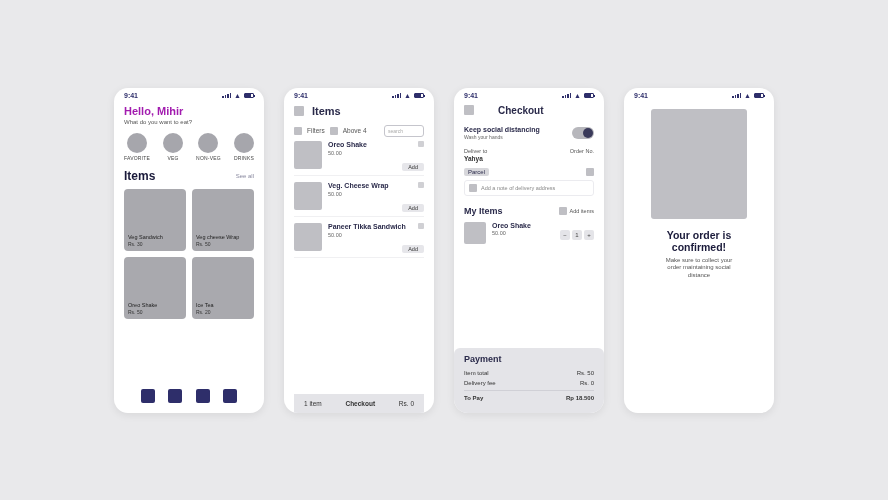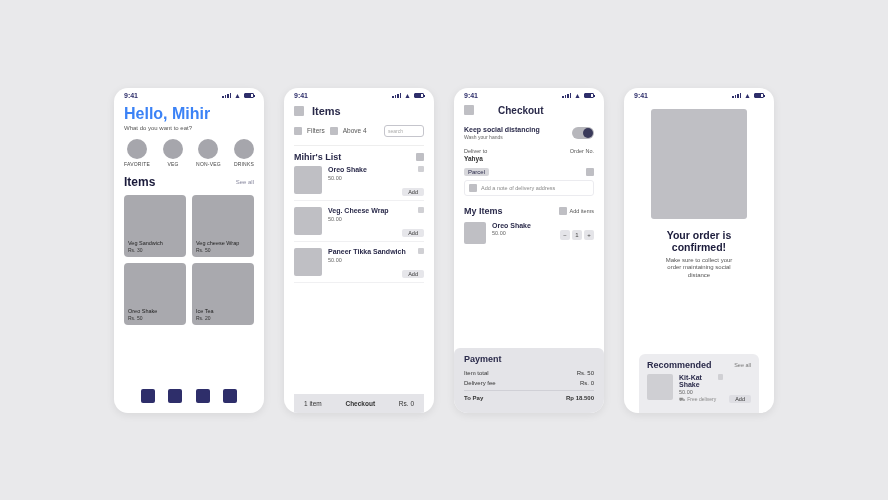--- a/index.html
+++ b/index.html
@@ -42,21 +42,21 @@
   .bars i { width: 1.5px; background: #2e2e6a; display: block; }
   .bars i:nth-child(1){height:2px} .bars i:nth-child(2){height:3px}
   .bars i:nth-child(3){height:4px} .bars i:nth-child(4){height:5px}
   .wifi { font-size: 7px; line-height: 1; }
   .battery { width: 10px; height: 5px; border: 1px solid #2e2e6a; border-radius: 1px; position: relative; }
   .battery::after { content:''; position:absolute; left:0; top:0; bottom:0; width:70%; background:#2e2e6a; }
   .battery::before { content:''; position:absolute; right:-2px; top:1px; width:1px; height:2px; background:#2e2e6a; }
 
   
   .s1-body { padding: 4px 10px 0; flex:1; display:flex; flex-direction:column; }
-  .greet { font-size: 16px; font-weight: 800; color:#3b82f6; }
+  .greet { font-size: 11px; font-weight: 800; color:#a21caf; }
   .subgreet { font-size: 6px; color:#555; margin-top:2px; }
   .cats { display:flex; justify-content:space-between; margin:8px 0 2px; }
   .cat { display:flex; flex-direction:column; align-items:center; gap:2px; }
   .cat .dot { width:20px; height:20px; border-radius:50%; background:#a6a6ac; }
   .cat .lbl { font-size:5px; color:#444; letter-spacing:.2px; }
   .items-head { display:flex; justify-content:space-between; align-items:center; margin-top:6px; }
   .items-head h2 { font-size:12px; font-weight:800; color:#1a1a3a; }
   .see-all { font-size:6px; color:#8a8aa0; }
   .grid { display:grid; grid-template-columns:1fr 1fr; gap:6px; margin-top:6px; }
   .card { background:#a9a9ae; border-radius:4px; position:relative; height:62px; }
@@ -235,24 +235,20 @@
       </div>
       <div class="filter-row">
         <div class="tiny-sq2"></div>
         <span class="flt-lbl">Filters</span>
         <div class="tiny-sq2"></div>
         <span class="flt-lbl">Above 4</span>
         <div class="search">
             <span>search</span>
           </div>
       </div>
-      <div class="list-title-row">
-        <span class="list-title">Mihir's List</span>
-        <div class="tiny-sq2"></div>
-      </div>
       <div class="list">
         <div class="row">
           <div class="thumb"></div>
           <div class="rmeta">
             <div class="rtitle">Oreo Shake</div>
             <div class="rprice">50.00</div>
             <div class="rstar"></div>
             <div class="addbtn">Add</div>
           </div>
         </div>
@@ -374,37 +370,16 @@
             <i></i>
           </span>
         <span class="wifi">▲</span>
         <span class="battery"></span>
       </span>
     </div>
     <div class="s4-body">
       <div class="hero"></div>
       <div class="confirm-t">Your order is confirmed!</div>
       <div class="confirm-s">Make sure to collect your order maintaining social distance</div>
-      <div class="rec-block">
-        <div class="rec-head">
-          <h3>Recommended</h3>
-          <span class="see">See all</span>
-        </div>
-        <div class="rec-row">
-          <div class="rec-thumb"></div>
-          <div class="rec-meta">
-            <div style="display:flex; align-items:flex-start;">
-              <div class="rec-t">Kit-Kat Shake</div>
-              <div class="rec-star"></div>
-            </div>
-            <div class="rec-p">50.00</div>
-            <div class="rec-d">
-              <span>⛟</span>
-              <span>Free delivery</span>
-            </div>
-          </div>
-          <div class="rec-btn">Add</div>
-        </div>
-      </div>
     </div>
   </div>
 
 </div>
 
 </body></html>

